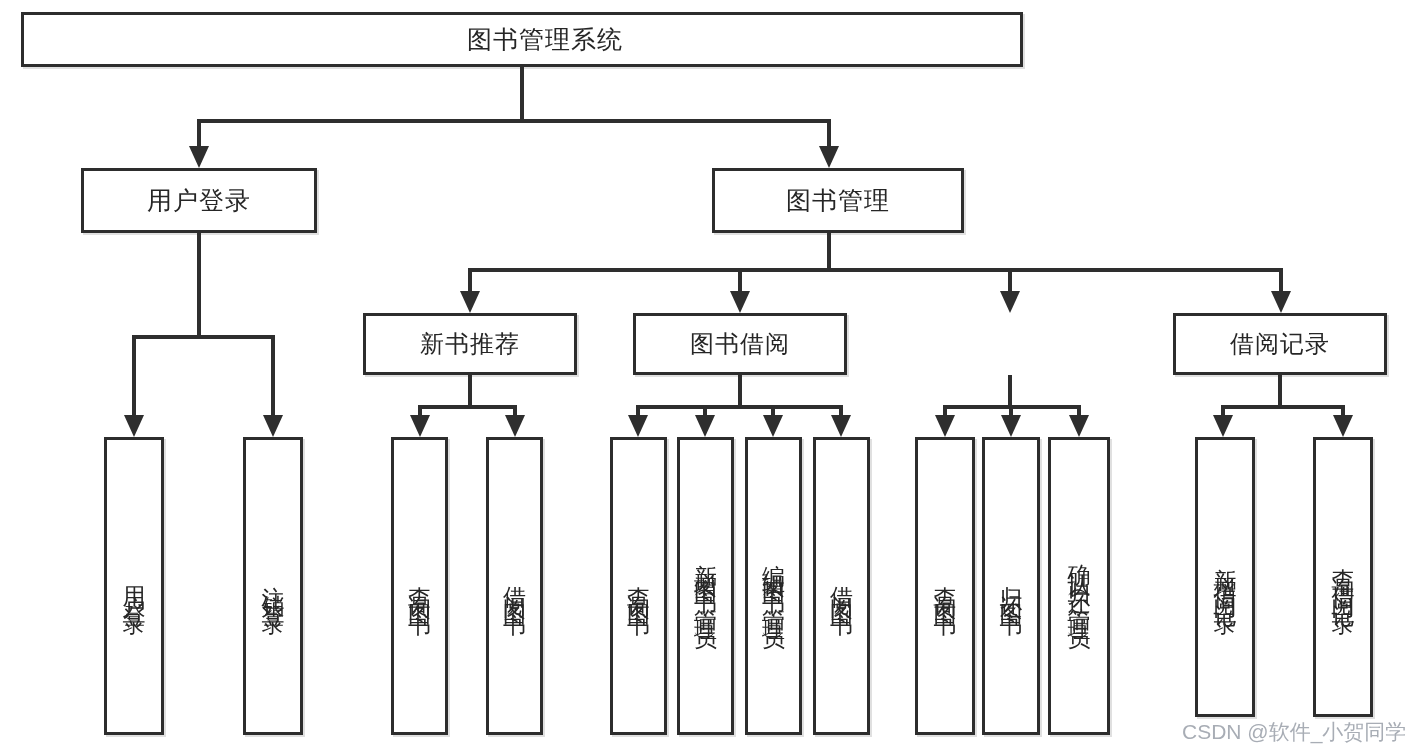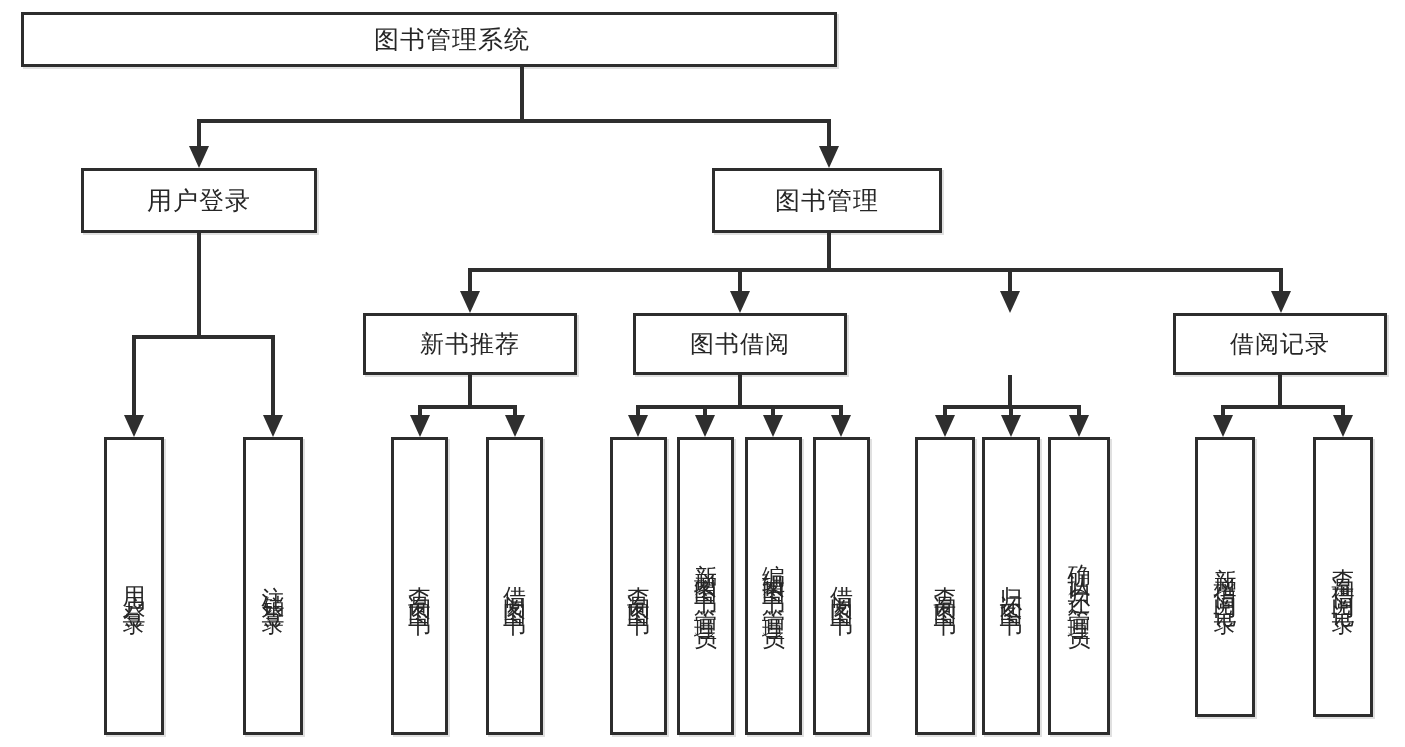--- a/index.html
+++ b/index.html
@@ -50,35 +50,35 @@
     color: #a8adb5;
     text-shadow: 0 0 2px #ffffff;
     white-space: nowrap;
   }
 </style>
 </head>
 <body>
 
 <div id="canvas">
 
-  <div class="box" style="left:21px; top:12px; width:816px; height:55px;padding-left:46px;">
+  <div class="box" style="left:21px; top:12px; width:1002px; height:55px;padding-left:46px;">
     <span class="hlabel">图书管理系统</span>
   </div>
 
   <div class="vline" style="left:520px; top:67px; height:54px;"></div>
   <div class="hline" style="left:197px; top:119px; width:634px;"></div>
   <div class="vline" style="left:197px; top:121px; height:26px;"></div>
   <div class="arrow" style="left:189px; top:146px;"></div>
   <div class="vline" style="left:827px; top:121px; height:26px;"></div>
   <div class="arrow" style="left:819px; top:146px;"></div>
 
   <div class="box" style="left:81px; top:168px; width:236px; height:65px;">
     <span class="hlabel">用户登录</span>
   </div>
-  <div class="box" style="left:712px; top:168px; width:230px; height:65px;">
+  <div class="box" style="left:712px; top:168px; width:252px; height:65px;">
     <span class="hlabel">图书管理</span>
   </div>
 
   <div class="vline" style="left:197px; top:233px; height:104px;"></div>
   <div class="hline" style="left:132px; top:335px; width:143px;"></div>
   <div class="vline" style="left:132px; top:339px; height:76px;"></div>
   <div class="arrow" style="left:124px; top:415px;"></div>
   <div class="vline" style="left:271px; top:339px; height:76px;"></div>
   <div class="arrow" style="left:263px; top:415px;"></div>
 
@@ -174,14 +174,15 @@
     <span class="vtext">确认归还（管理员）</span>
   </div>
 
   <div class="box" style="left:1195px; top:437px; width:60px; height:280px;">
     <span class="vtext">新增借阅记录</span>
   </div>
   <div class="box" style="left:1313px; top:437px; width:60px; height:280px;">
     <span class="vtext">查询借阅记录</span>
   </div>
 
+  <div class="watermark">CSDN @软件_小贺同学</div>
 
 </div>
 
 </body></html>

